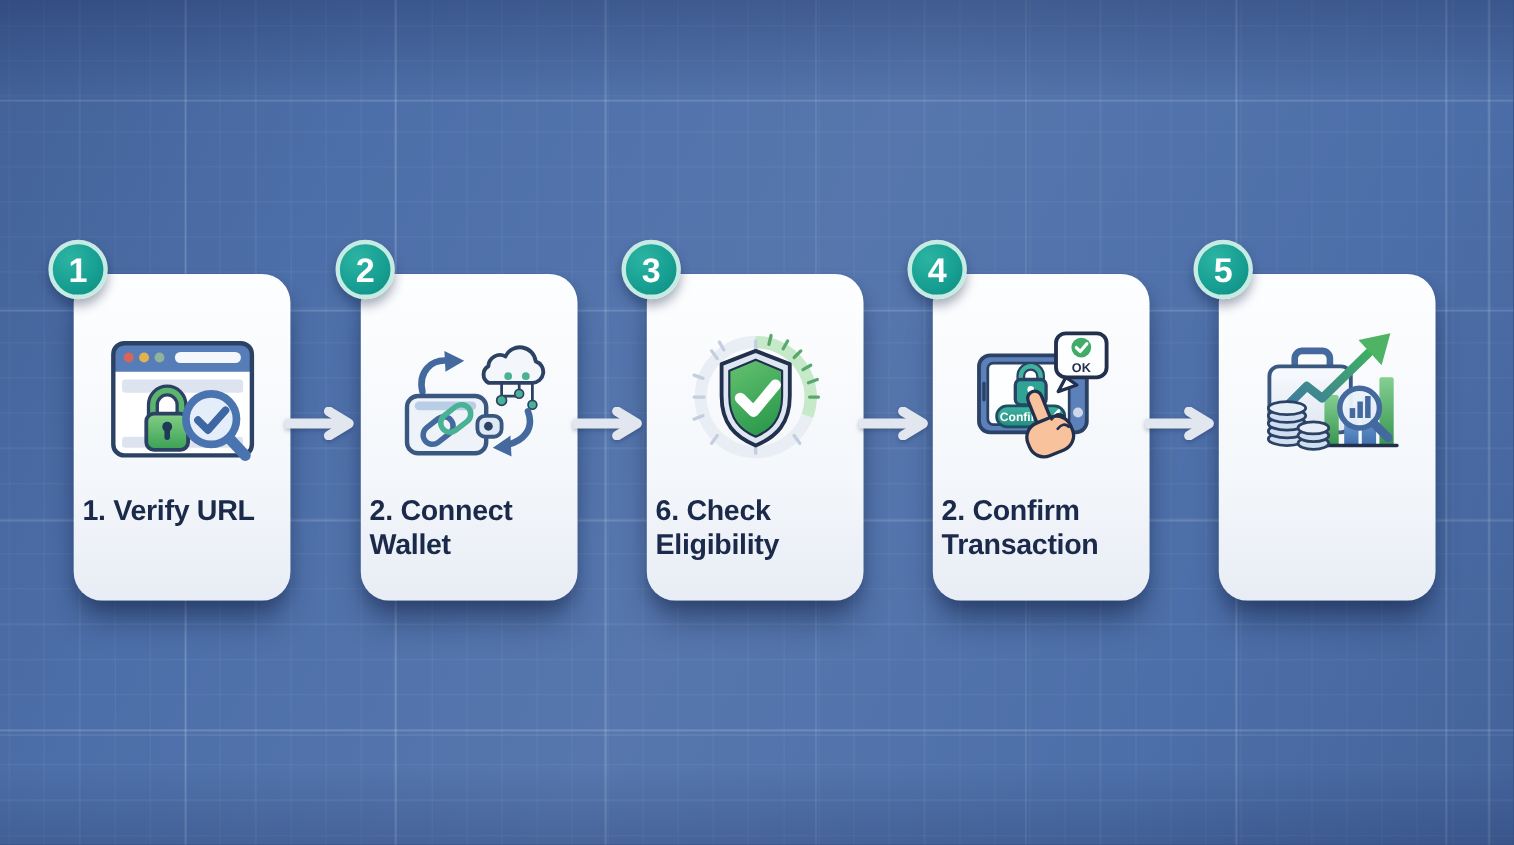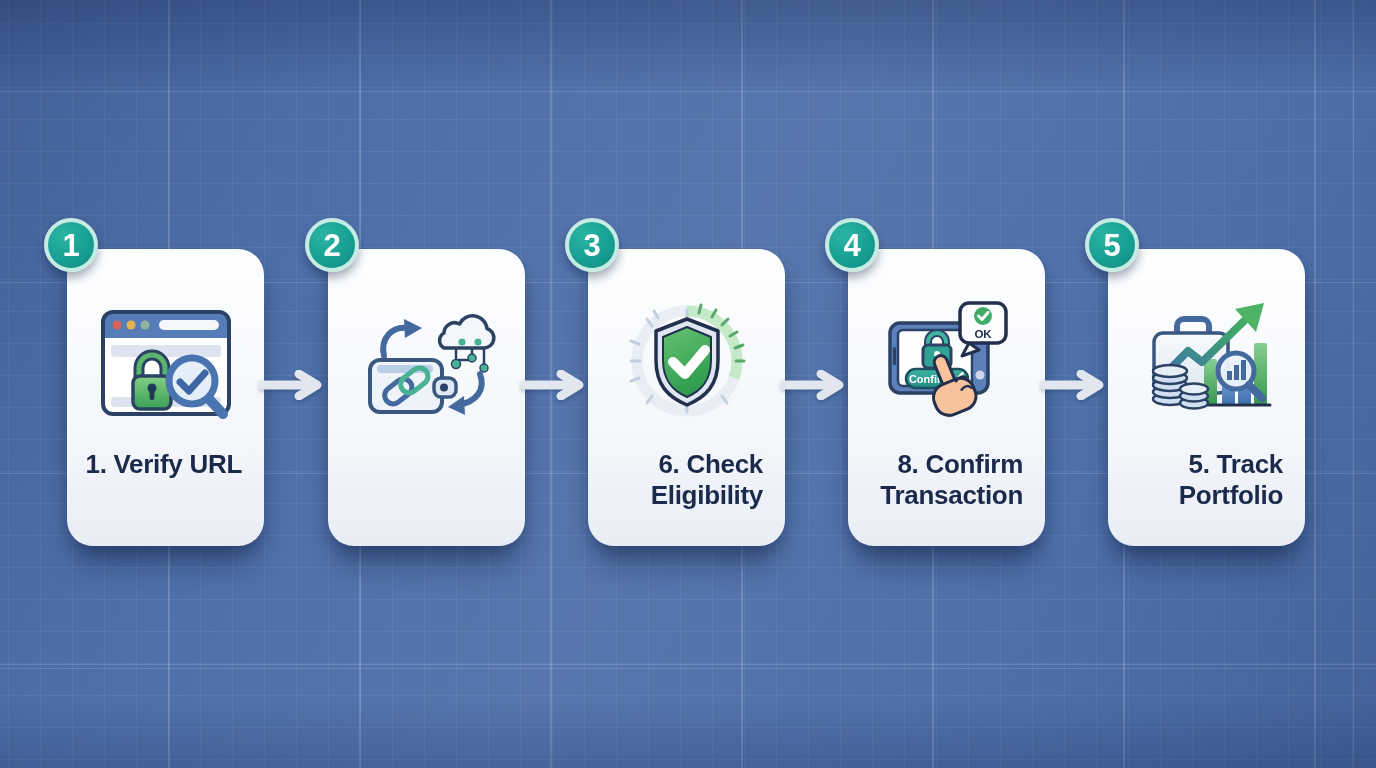--- a/index.html
+++ b/index.html
@@ -30,22 +30,22 @@
     border:4px solid #c5ebe3;
     box-shadow:0 6px 10px rgba(10,24,54,.35);
     display:flex;align-items:center;justify-content:center;
     color:#ffffff;font-size:31px;font-weight:700;line-height:1;
   }
   .icon-wrap{
     position:absolute;top:34px;left:0;width:100%;height:160px;
     display:flex;align-items:center;justify-content:center;
   }
   .label{
-    position:absolute;top:200px;left:8px;right:22px;
-    text-align:right;color:#1b2a4b;font-size:26px;font-weight:700;
+    position:absolute;top:200px;left:8px;right:0;
+    text-align:left;color:#1b2a4b;font-size:26px;font-weight:700;
     line-height:31px;letter-spacing:-0.3px;
   }
   .connector{position:absolute;top:370px;width:70px;height:30px;
     filter:drop-shadow(0 2px 2px rgba(14,27,58,.28));}
   .connector svg{display:block}
 </style>
 </head>
 <body>
 
 <div class="canvas">
@@ -102,20 +102,21 @@
         <path d="M128 76 C134 92 124 104 106 107" fill="none" stroke="#44699f" stroke-width="6" stroke-linecap="round"></path>
         <path d="M112 98 L96 109 L113 117 Z" fill="#44699f"></path>
         <rect x="18" y="62" width="72" height="52" rx="10" fill="#eef3fa" stroke="#3a587f" stroke-width="4"></rect>
         <rect x="25" y="67" width="56" height="8" rx="4" fill="#b9cde6"></rect>
         <rect x="82" y="80" width="22" height="19" rx="7" fill="#dfe9f6" stroke="#3a587f" stroke-width="3.5"></rect>
         <circle cx="92" cy="89.5" r="4" fill="#2c4265"></circle>
         <rect x="31" y="85" width="30" height="17" rx="8.5" fill="none" stroke="#44699f" stroke-width="5" transform="rotate(-38 46 93)"></rect>
         <rect x="47" y="74" width="30" height="17" rx="8.5" fill="none" stroke="#49b295" stroke-width="5" transform="rotate(-38 62 82)"></rect>
       </svg>
     </div>
+    <div class="label">2. Connect Wallet</div>
   </div>
 
   <div class="card c3">
     <div class="badge">
       <span>3</span>
     </div>
     <div class="icon-wrap">
       <svg width="150" height="132" viewBox="0 0 150 132">
         <defs>
           <linearGradient id="g3sh" x1="0" y1="0" x2="0.4" y2="1">
@@ -164,21 +165,21 @@
         <circle cx="111" cy="21" r="9" fill="#41ab68"></circle>
         <path d="M106.5 21 l3.5 3.5 l6 -7" fill="none" stroke="#ffffff" stroke-width="3" stroke-linecap="round" stroke-linejoin="round"></path>
         <text x="111" y="43" text-anchor="middle" font-size="11.5" font-weight="bold" fill="#22304d">OK</text>
         <g transform="translate(82,100) rotate(-22)">
           <rect x="-6.5" y="-42" width="13" height="40" rx="6.5" fill="#f8c29c" stroke="#22304d" stroke-width="3"></rect>
           <rect x="-21" y="-14" width="42" height="32" rx="14" fill="#f8c29c" stroke="#22304d" stroke-width="3"></rect>
           <path d="M7 -12 q7 -5 11 1 M9 -2 q7 -4 10 2" fill="none" stroke="#22304d" stroke-width="2.5" stroke-linecap="round"></path>
         </g>
       </svg>
     </div>
-    <div class="label">8. Confirm Transaction</div>
+    <div class="label">2. Confirm Transaction</div>
   </div>
 
   <div class="card c5">
     <div class="badge">
       <span>5</span>
     </div>
     <div class="icon-wrap">
       <svg width="150" height="136" viewBox="0 0 150 136">
         <defs>
           <linearGradient id="g5case" x1="0" y1="0" x2="0" y2="1">
@@ -219,21 +220,20 @@
         </g>
         <g>
           <circle cx="104" cy="76" r="18" fill="rgba(234,241,250,.96)" stroke="#44699f" stroke-width="5"></circle>
           <rect x="95" y="76" width="5" height="9" fill="#44699f"></rect>
           <rect x="102" y="70" width="5" height="15" fill="#44699f"></rect>
           <rect x="109" y="65" width="5" height="20" fill="#44699f"></rect>
           <path d="M117 90 l13 13" stroke="#44699f" stroke-width="8" stroke-linecap="round"></path>
         </g>
       </svg>
     </div>
-    <div class="label">5. Track Portfolio</div>
   </div>
 
   <div class="connector" style="left:259px">
     <svg width="70" height="30" viewBox="0 0 70 30">
       <path d="M2 15 H47" stroke="#e2e7ef" stroke-width="9" stroke-linecap="round"></path>
       <path d="M40 4 L58 15 L40 26" fill="none" stroke="#e2e7ef" stroke-width="9" stroke-linecap="round" stroke-linejoin="round"></path>
     </svg>
   </div>
   <div class="connector" style="left:521px">
     <svg width="70" height="30" viewBox="0 0 70 30">

